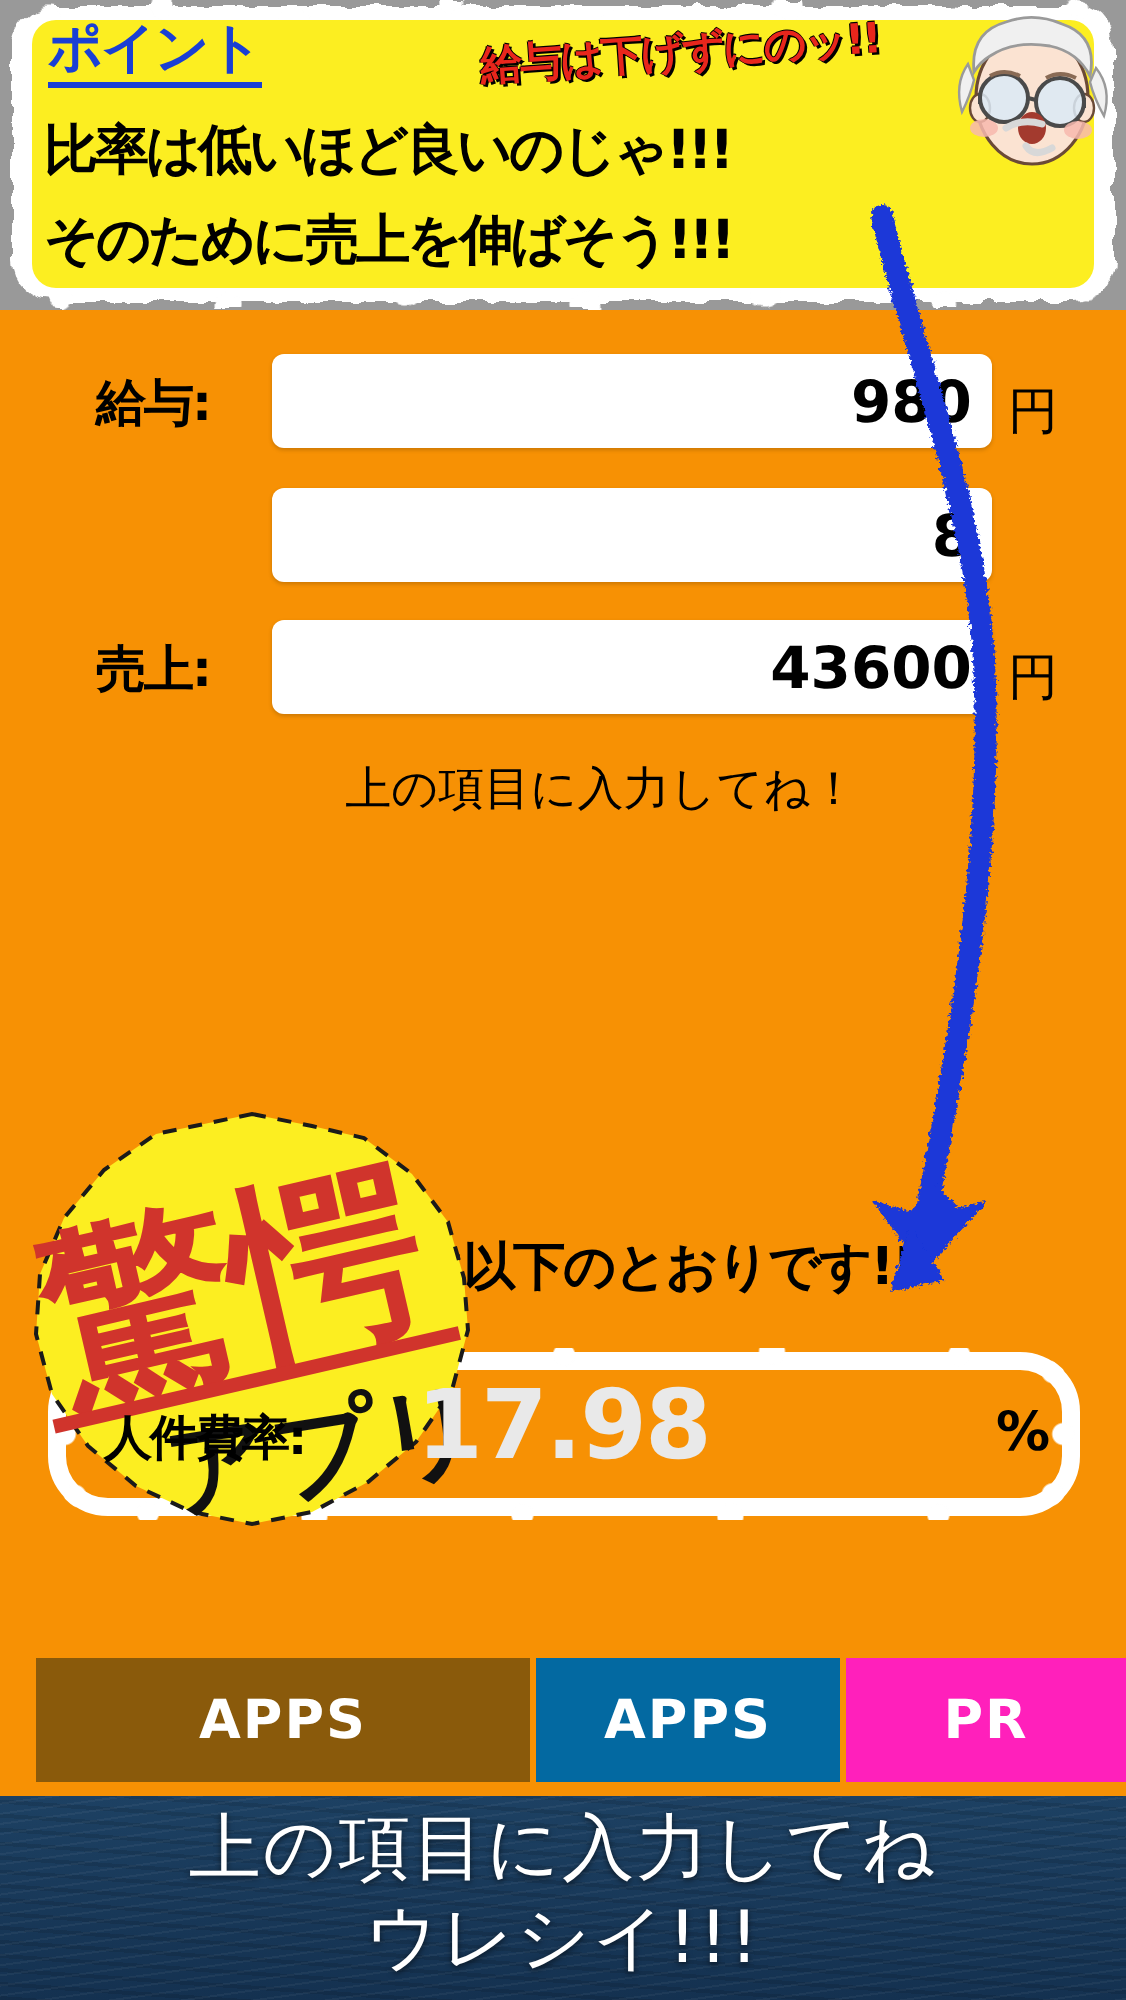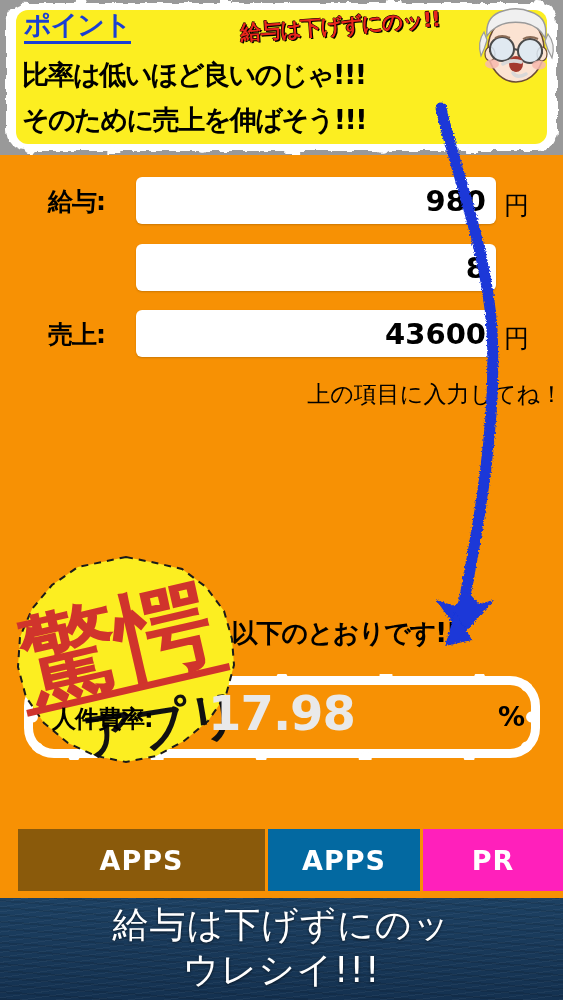--- a/index.html
+++ b/index.html
@@ -157,21 +157,21 @@
     font-size: 25px;
     font-weight: 500;
     color: #000;
   }
 
   
   .hint-text {
     position: absolute;
     left: 0; top: 224px;
     width: 563px;
-    text-align: right;
+    text-align: center;
     font-size: 23px;
     font-weight: 500;
     color: #000;
     letter-spacing: 0px;
     padding-left: 38px;
   }
 
   
   .stamp {
     position: absolute;
@@ -379,21 +379,21 @@
 
     <div class="btn-row">
       <button class="btn btn-clear">APPS</button>
       <button class="btn btn-apps">APPS</button>
       <button class="btn btn-pr">PR</button>
     </div>
   </div>
 
   <div class="footer">
     <div class="footer-text">
-      <div>給与は下げずにのッ</div>
+      <div>上の項目に入力してね</div>
       <div>ウレシイ!!!</div>
     </div>
   </div>
 
   <svg class="arrow-layer" viewBox="0 0 563 1000">
     <defs>
       <filter id="rough-ink" x="-20%" y="-20%" width="140%" height="140%">
         <feTurbulence type="fractalNoise" baseFrequency="0.55" numOctaves="3" seed="7" result="n"></feTurbulence>
         <feDisplacementMap in="SourceGraphic" in2="n" scale="4" xChannelSelector="R" yChannelSelector="G"></feDisplacementMap>
       </filter>

